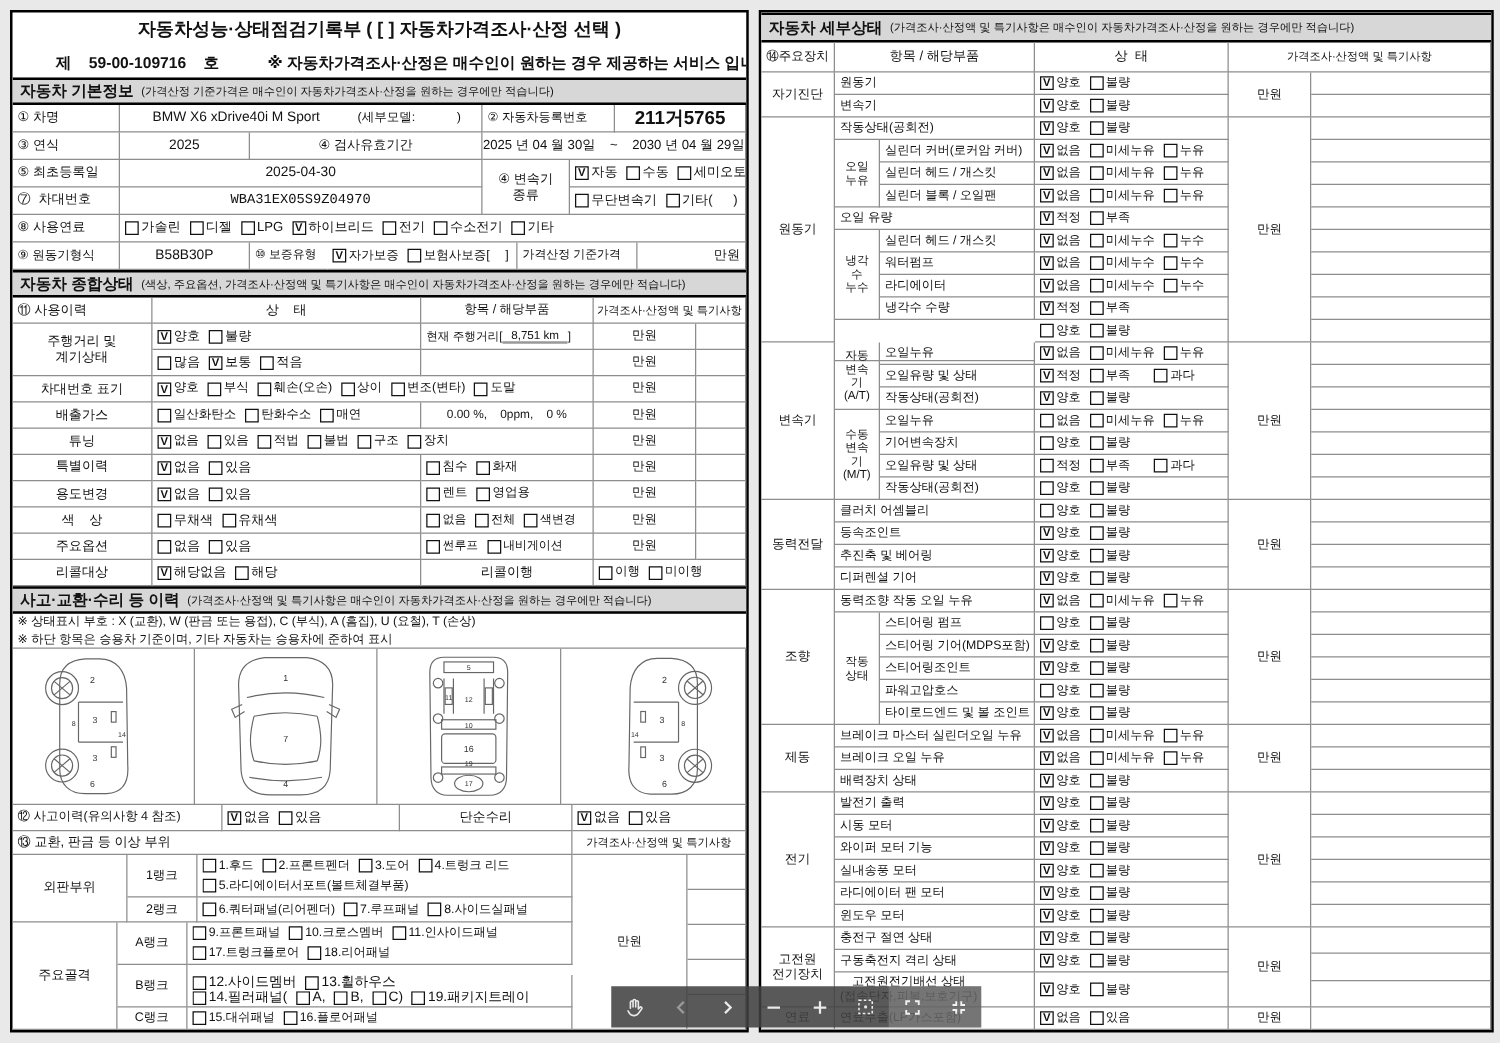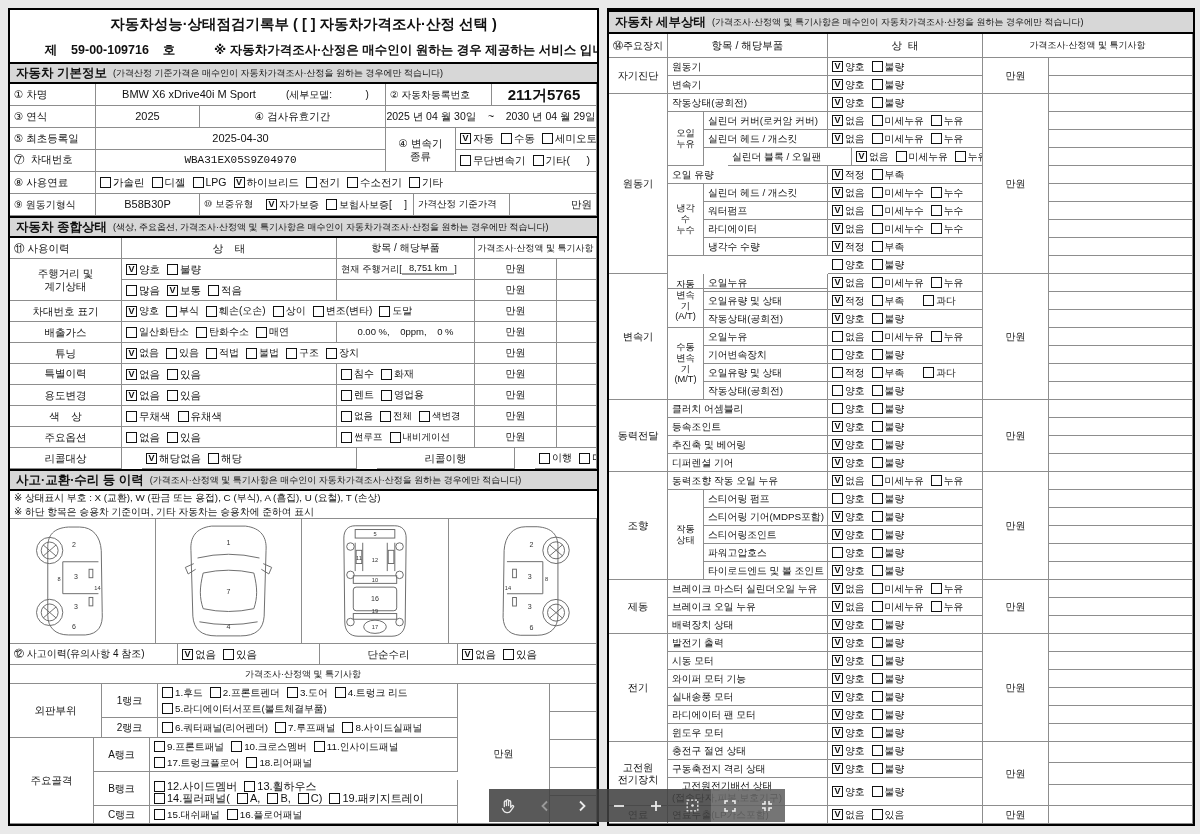--- a/index.html
+++ b/index.html
@@ -365,21 +365,21 @@
         <span class="cb"></span>
         <span class="cbl">썬루프</span>
         <span class="cb"></span>
         <span class="cbl">내비게이션</span>
       </div>
       <div class="cell ctr" style="width: 82px; font-size: 10px;">
         <span>만원</span>
       </div>
       <div class="cell" style="flex: 1 1 0px;"></div>
     </div>
-    <div class="row" style="height: 21px; flex: 0 0 auto; gap: 20px;">
+    <div class="row" style="height: 21px; flex: 0 0 auto;">
       <div class="cell ctr" style="width: 112px; font-size: 10.5px;">
         <span>리콜대상</span>
       </div>
       <div class="cell" style="width: 215px; font-size: 10.5px;">
         <span class="cb on">V</span>
         <span class="cbl">해당없음</span>
         <span class="cb"></span>
         <span class="cbl">해당</span>
       </div>
       <div class="cell ctr" style="width: 138px; font-size: 10.5px;">
@@ -503,20 +503,23 @@
         <span>단순수리</span>
       </div>
       <div class="cell" style="flex: 1 1 0px; font-size: 10.5px;">
         <span class="cb on">V</span>
         <span class="cbl">없음</span>
         <span class="cb"></span>
         <span class="cbl">있음</span>
       </div>
     </div>
     <div class="row" style="height: 19px; flex: 0 0 auto;">
+      <div class="cell" style="width: 448px; font-size: 10.5px;">
+        <span>⑬ 교환, 판금 등 이상 부위</span>
+      </div>
       <div class="cell ctr" style="flex: 1 1 0px; font-size: 9px;">
         <span>가격조사·산정액 및 특기사항</span>
       </div>
     </div>
     <div class="row" style="height: 140px; flex: 0 0 auto;">
       <div class="col" style="width: 448px;">
         <div class="row" style="height: 54px; flex: 0 0 auto;">
           <div class="cell ctr" style="width: 92px; font-size: 10.5px;">
             <span>외판부위</span>
           </div>
@@ -728,21 +731,21 @@
               </div>
               <div class="cell" style="flex: 1 1 0px; font-size: 9.8px;">
                 <span class="cb on">V</span>
                 <span class="cbl">없음</span>
                 <span class="cb"></span>
                 <span class="cbl">미세누유</span>
                 <span class="cb"></span>
                 <span class="cbl">누유</span>
               </div>
             </div>
-            <div class="row" style="height: 18px; flex: 0 0 auto; margin-left: 24px;">
+            <div class="row" style="height: 18px; flex: 0 0 auto;">
               <div class="cell" style="width: 124px; font-size: 9.8px;">
                 <span>실린더 블록 / 오일팬</span>
               </div>
               <div class="cell" style="flex: 1 1 0px; font-size: 9.8px;">
                 <span class="cb on">V</span>
                 <span class="cbl">없음</span>
                 <span class="cb"></span>
                 <span class="cbl">미세누유</span>
                 <span class="cb"></span>
                 <span class="cbl">누유</span>

